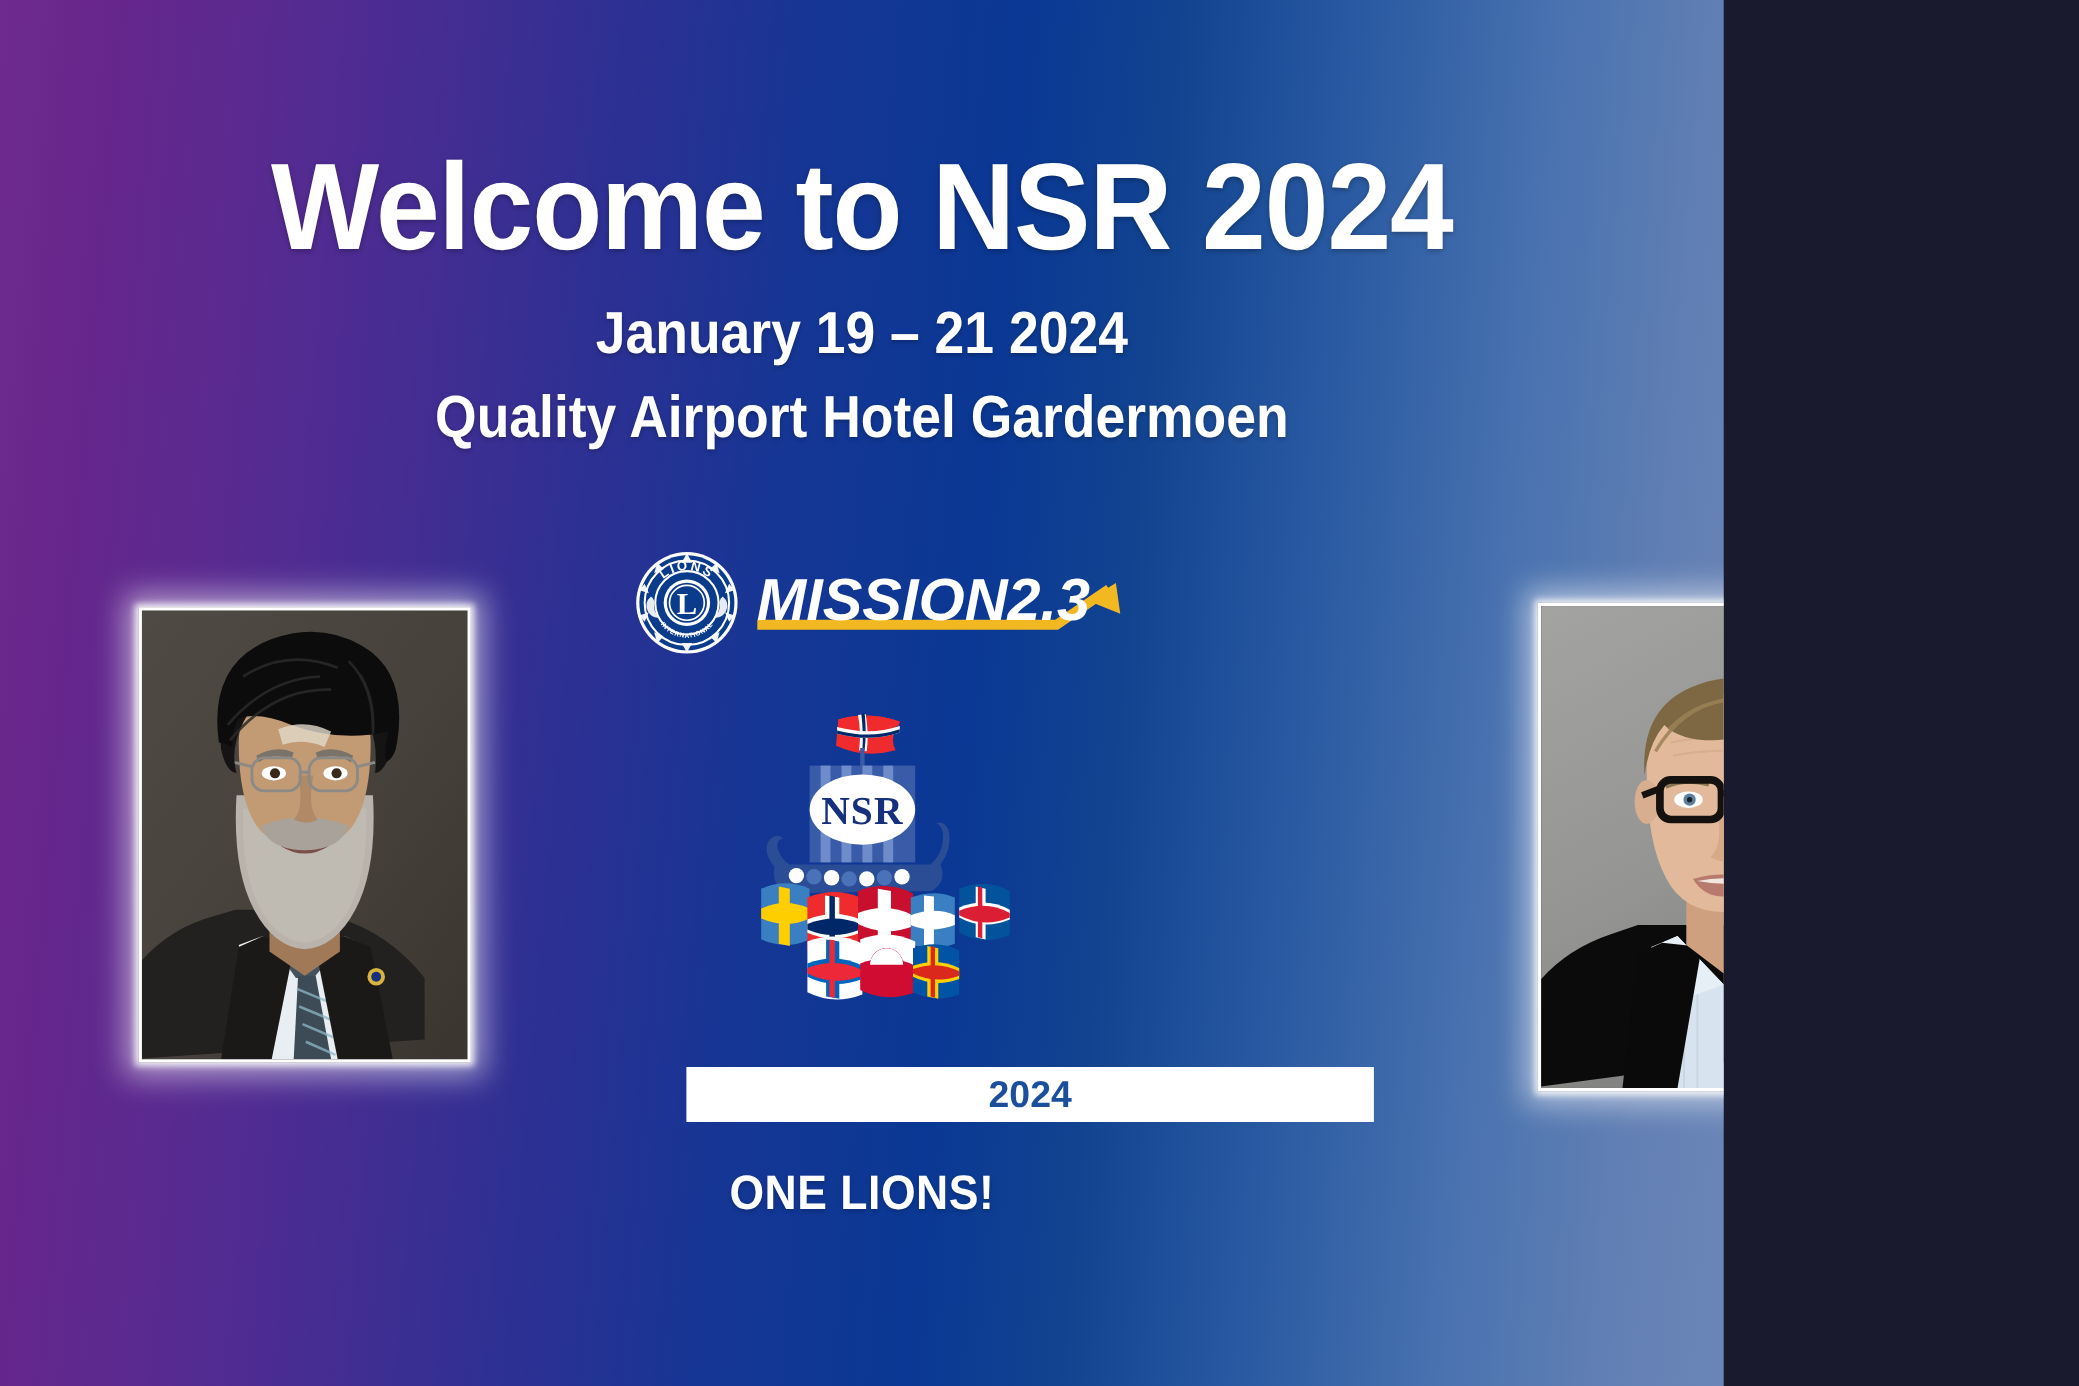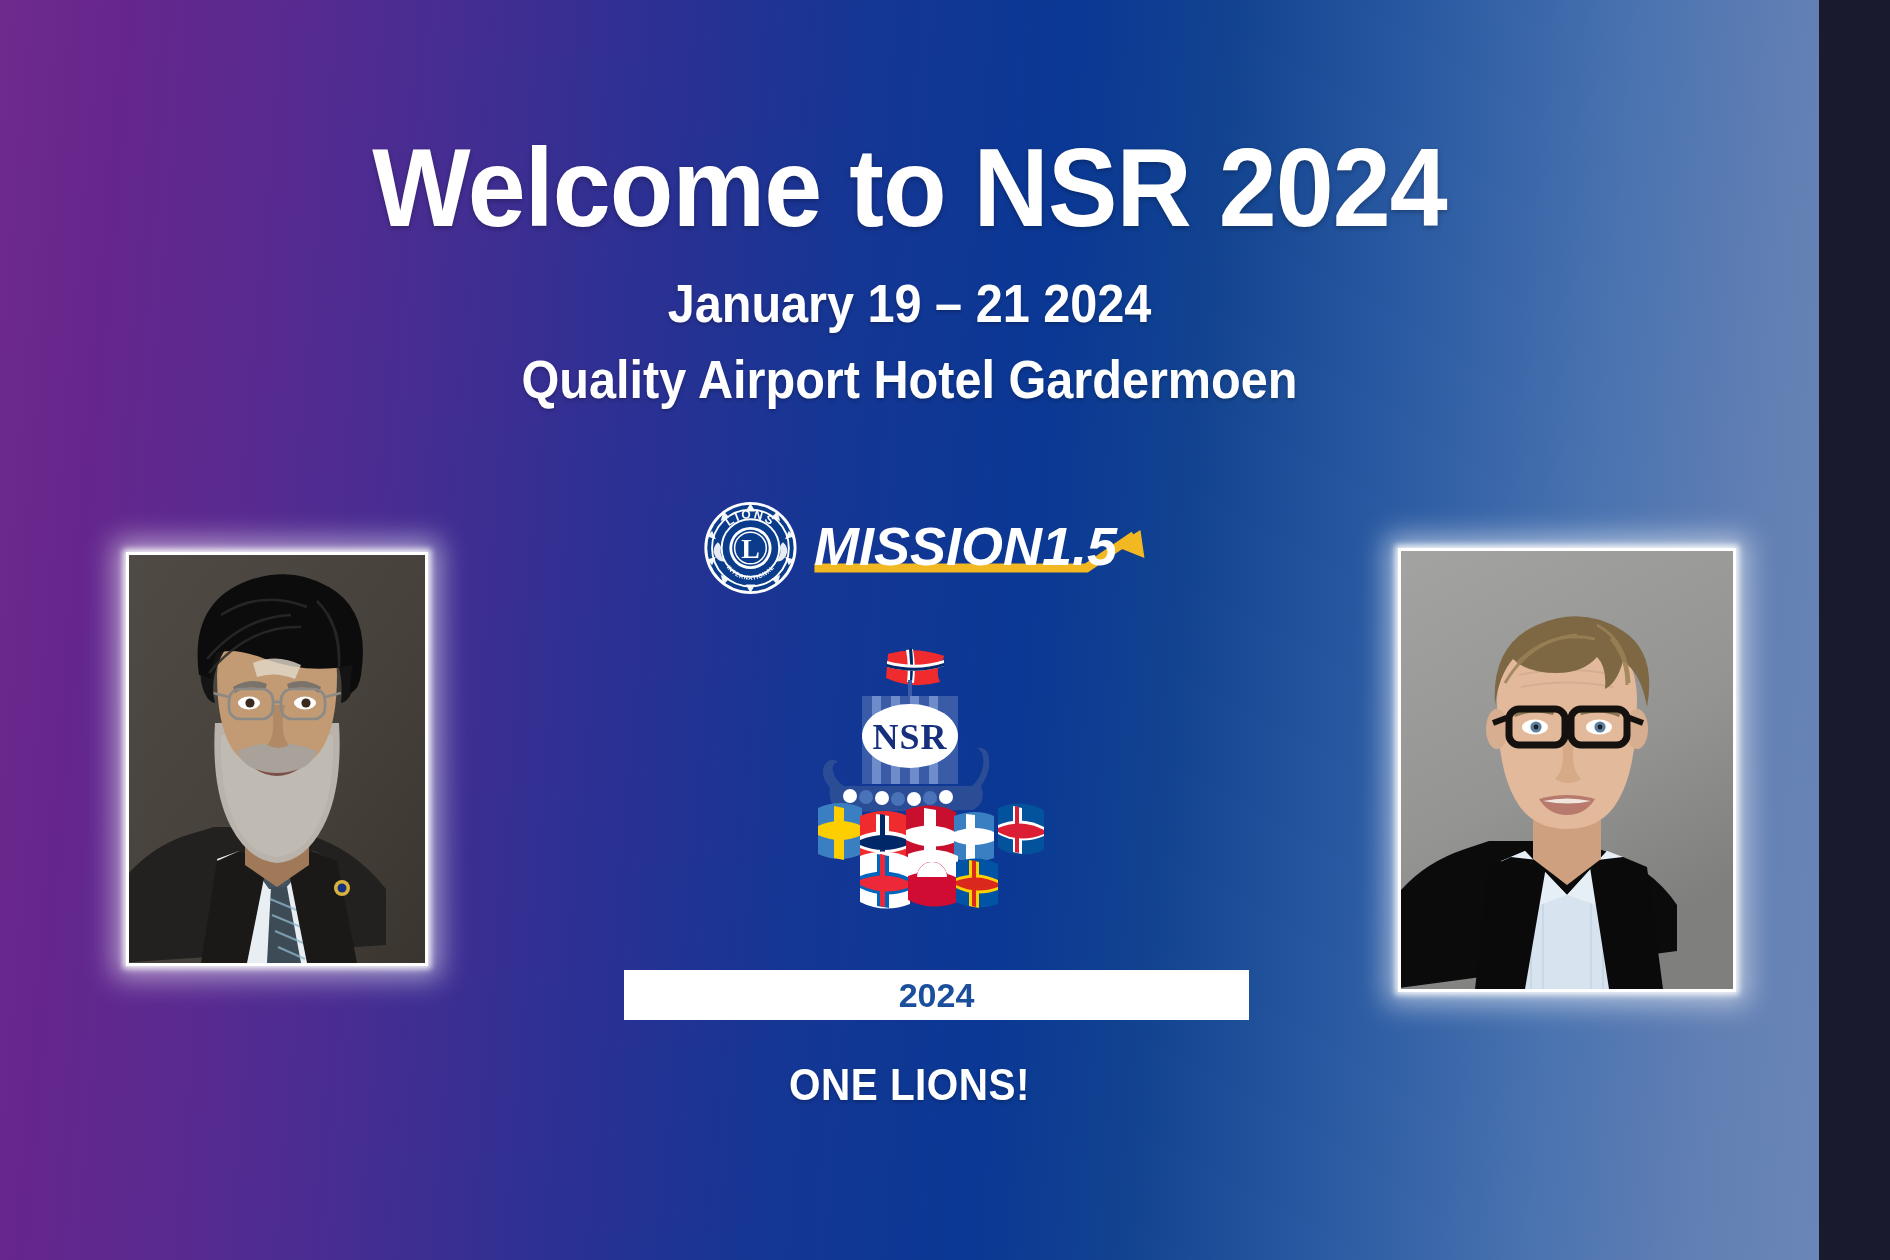--- a/index.html
+++ b/index.html
@@ -2,21 +2,21 @@
 <html><head>
 <meta charset="utf-8">
 <style>
   html, body {
     margin: 0;
     padding: 0;
     background: #1a1a2e;
   }
   #slide {
     position: relative;
-    width: 1819px;
+    width: 1567px;
     height: 1260px;
     overflow: hidden;
     font-family: "Liberation Sans", sans-serif;
     background: linear-gradient(95deg,
         #6f2a8e 0%,
         #66268c 6%,
         #5a2a90 14%,
         #452d92 24%,
         #2d3093 34%,
         #153694 45%,
@@ -242,21 +242,21 @@
         <text x="50" y="60.5" text-anchor="middle" font-family="Liberation Serif, serif" font-size="29" font-weight="bold" fill="#ffffff">L</text>
       </svg>
     </span>
 
     <span class="mission-word-wrap">
       <svg class="mission-arrow" viewBox="0 0 355 56" preserveAspectRatio="none" aria-hidden="true">
         <path d="M0 40 L272 40 L316 10" fill="none" stroke="#F2B822" stroke-width="9" stroke-linecap="square"></path>
         <path d="M326 2 L330 30 L300 18 Z" fill="#F2B822"></path>
       </svg>
       <span class="mission-word">
-        <span class="mission-thin">MISSION</span><span class="mission-bold">1.5</span>
+        <span class="mission-thin">MISSION</span><span class="mission-bold">2.3</span>
       </span>
     </span>
   </div>
 
   <svg class="nsr-emblem" viewBox="0 0 400 330" aria-hidden="true">
 
     <g>
       <path d="M178 6 q28 -8 56 2 q-10 14 -4 26 q-28 8 -54 -4 z" fill="#EF2B2D"></path>
       <path d="M178 6 q28 -8 56 2 l-1 4 q-28 -9 -55 -1z" fill="#EF2B2D"></path>
       <path d="M196 2 q3 16 1 32 l7 1 q2 -17 -1 -34z" fill="#ffffff"></path>

